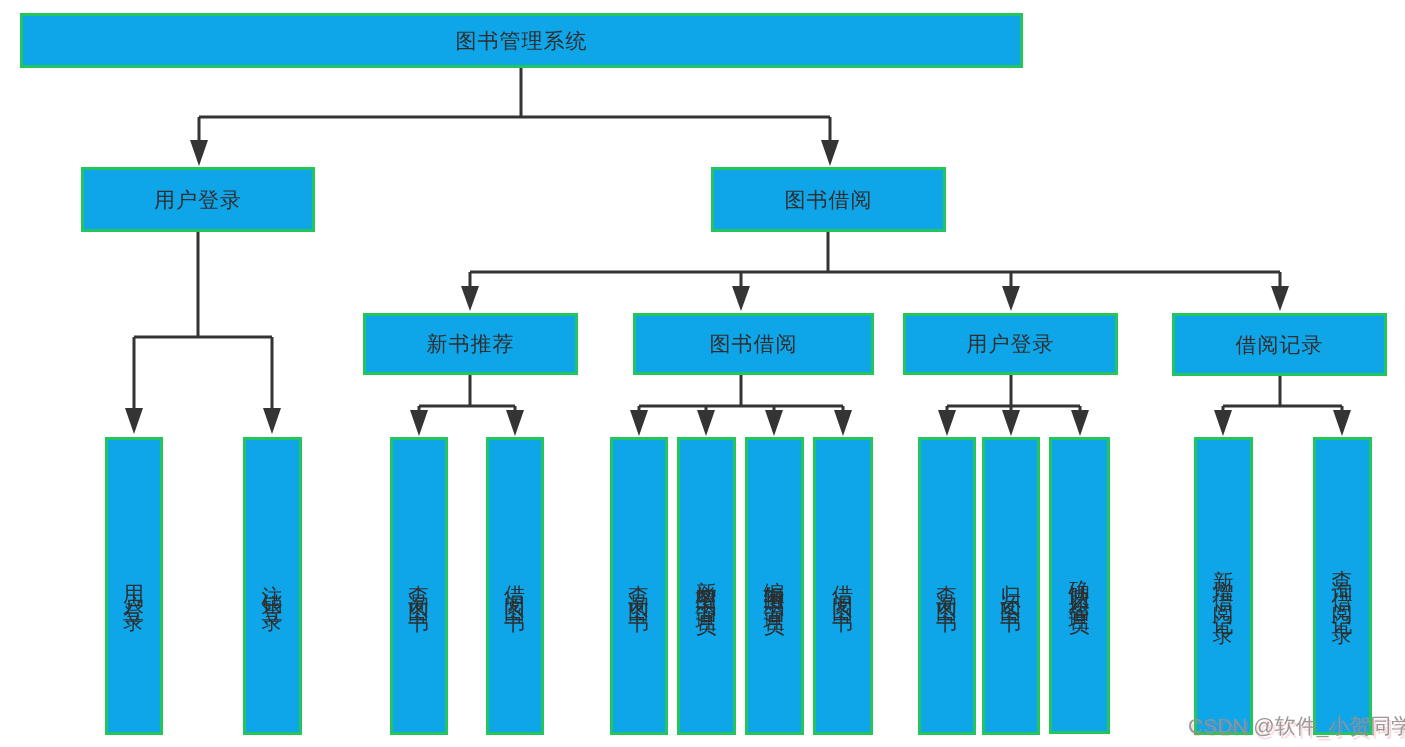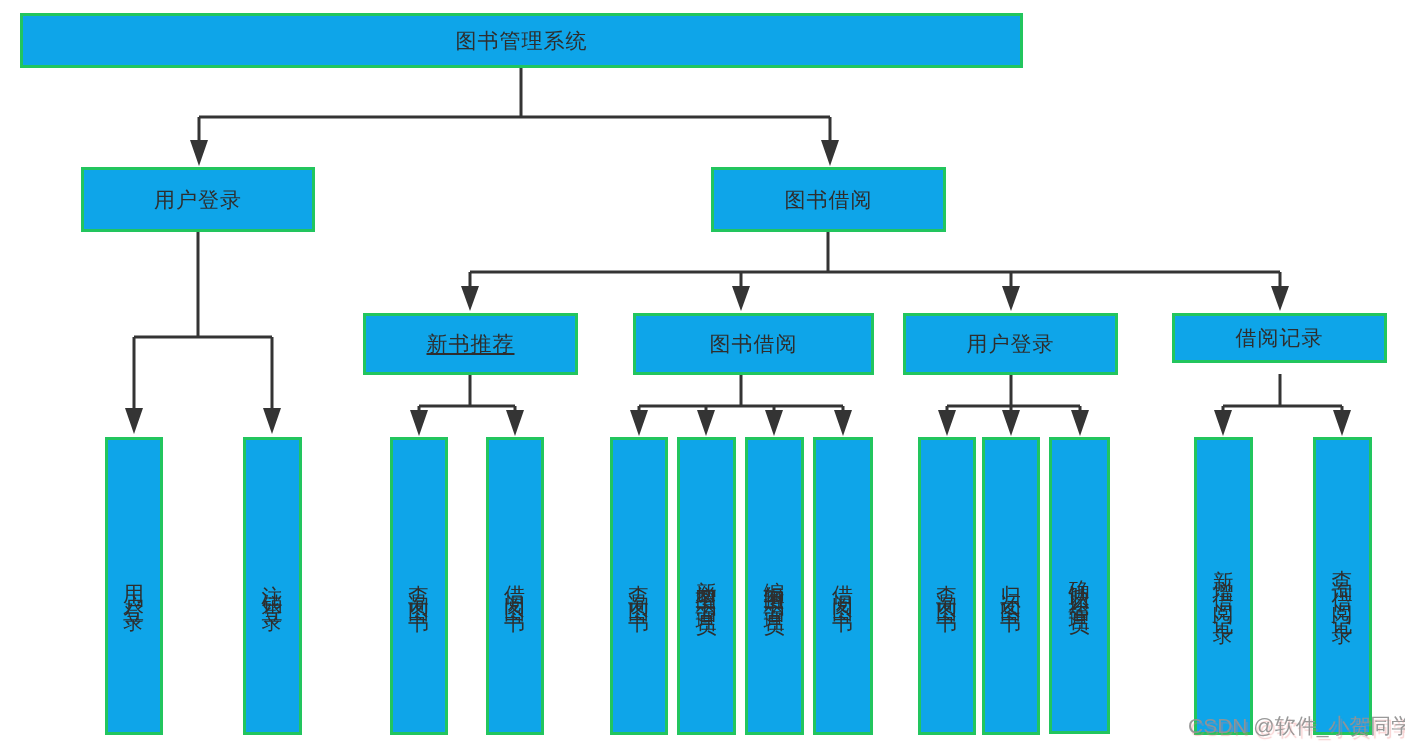--- a/index.html
+++ b/index.html
@@ -104,30 +104,30 @@
     <span>图书管理系统</span>
   </div>
 
   <div class="node h" style="left:81px;top:167px;width:234px;height:65px;">
     <span>用户登录</span>
   </div>
   <div class="node h" style="left:711px;top:167px;width:235px;height:65px;">
     <span>图书借阅</span>
   </div>
 
-  <div class="node h" style="left:363px;top:313px;width:215px;height:62px;text-decoration:underline;">
+  <div class="node h" style="left:363px;top:313px;width:215px;height:62px;">
     <span>新书推荐</span>
   </div>
   <div class="node h" style="left:633px;top:313px;width:241px;height:62px;">
     <span>图书借阅</span>
   </div>
   <div class="node h" style="left:903px;top:313px;width:215px;height:62px;">
     <span>用户登录</span>
   </div>
-  <div class="node h" style="left:1172px;top:313px;width:215px;height:50px;">
+  <div class="node h" style="left:1172px;top:313px;width:215px;height:63px;">
     <span>借阅记录</span>
   </div>
 
   <div class="node v" style="left:105px;top:437px;width:58px;height:298px;">
     <span class="vtext ls4">用户登录</span>
   </div>
   <div class="node v" style="left:243px;top:437px;width:59px;height:298px;">
     <span class="vtext ls4">注销登录</span>
   </div>
 

